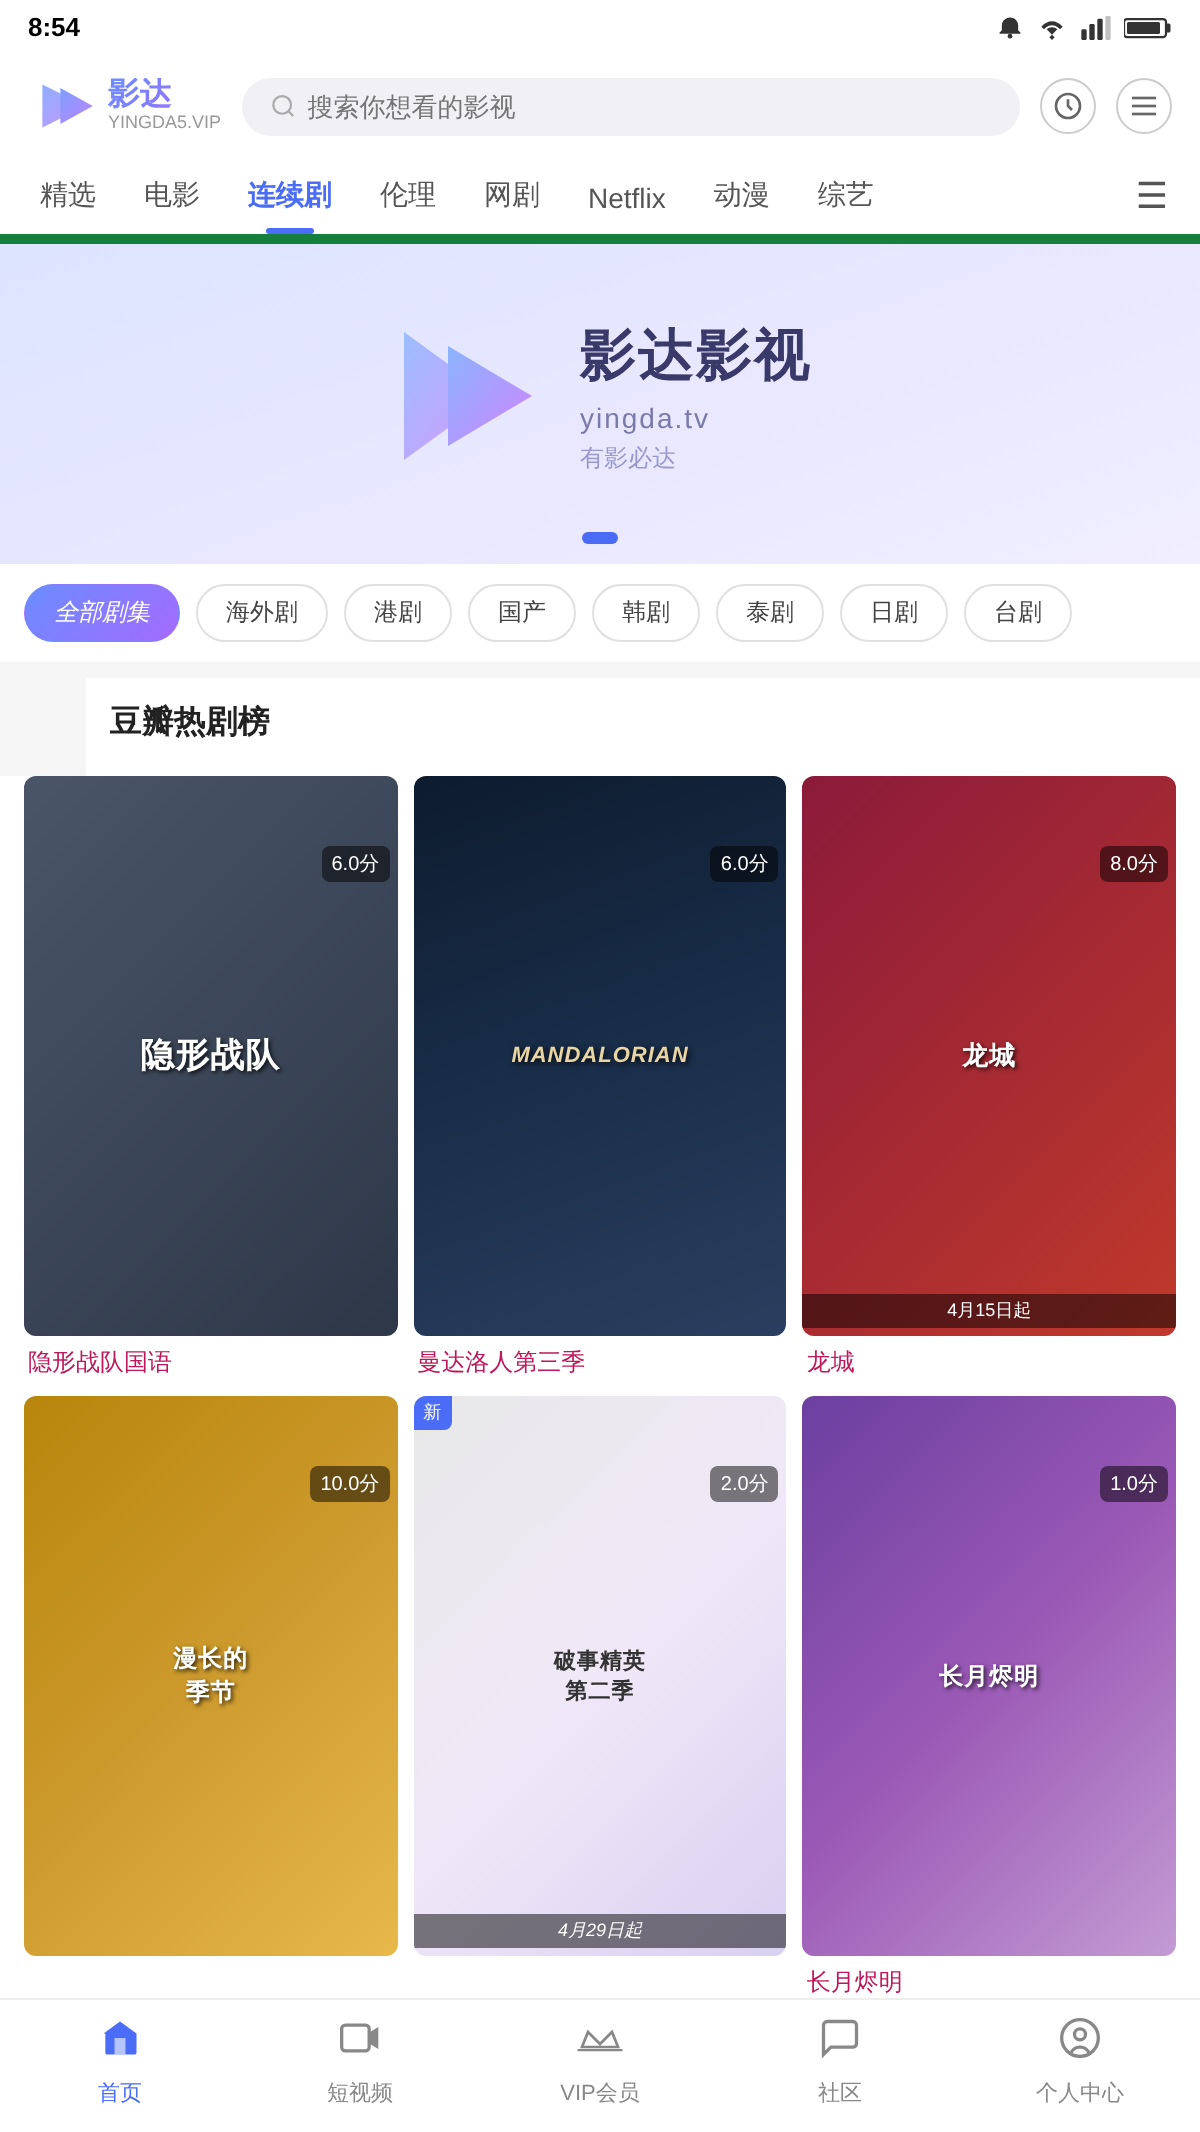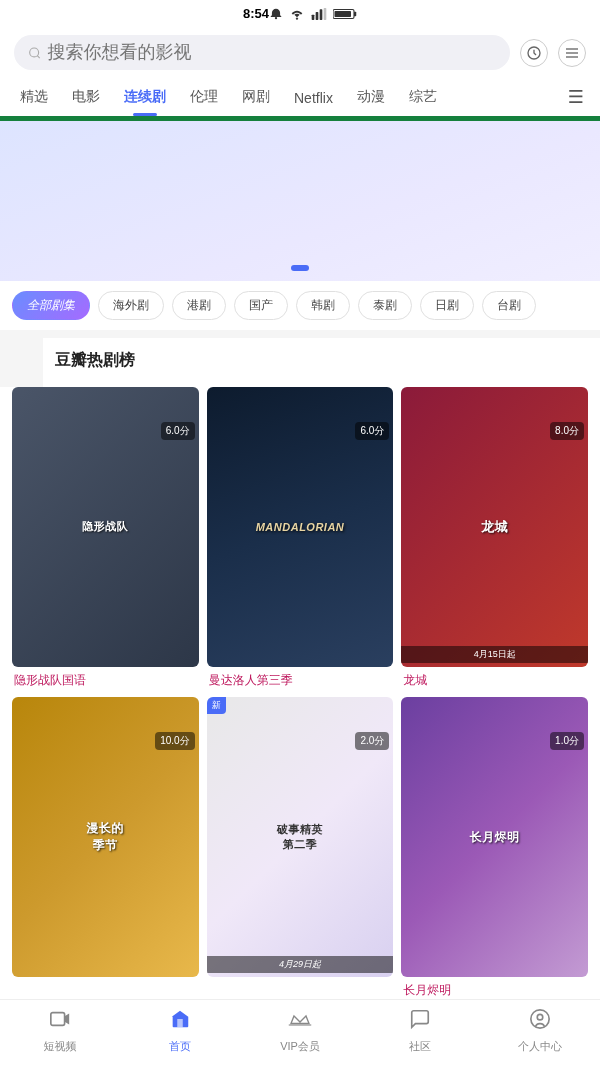--- a/index.html
+++ b/index.html
@@ -9,21 +9,21 @@
       background: #f5f5f5;
       width: 600px;
       min-height: 1066px;
       overflow-x: hidden;
     }
 
     
     .status-bar {
       background: #fff;
       display: flex;
-      justify-content: center;
+      justify-content: space-between;
       align-items: center;
       padding: 6px 14px;
       font-size: 13px;
       font-weight: 600;
     }
     .status-bar .time { font-weight: 700; }
     .status-icons { display: flex; gap: 6px; align-items: center; }
 
     
     .header {
@@ -65,21 +65,21 @@
       border-radius: 20px;
       display: flex;
       align-items: center;
       padding: 7px 14px;
       gap: 6px;
     }
     .search-bar input {
       background: transparent;
       border: none;
       outline: none;
-      font-size: 18px;
+      font-size: 13px;
       color: #0369a1;
       width: 100%;
     }
     .header-icons {
       display: flex;
       gap: 10px;
       align-items: center;
     }
     .header-icon {
       width: 28px;
@@ -374,20 +374,36 @@
         </svg>
       <svg width="24" height="12" viewBox="0 0 32 14" fill="none">
           <rect x="0" y="1" width="28" height="12" rx="2" stroke="#333" stroke-width="1.5"></rect>
           <rect x="28" y="4" width="3" height="6" rx="1" fill="#333"></rect>
           <rect x="2" y="3" width="22" height="8" rx="1" fill="#333"></rect>
         </svg>
     </div>
   </div>
 
   <div class="header">
+    <div class="logo">
+      <svg class="logo-icon" viewBox="0 0 40 40">
+        <defs>
+          <linearGradient id="lg1" x1="0%" y1="0%" x2="100%" y2="100%">
+            <stop offset="0%" style="stop-color:#7b9fff"></stop>
+            <stop offset="100%" style="stop-color:#c084fc"></stop>
+          </linearGradient>
+        </defs>
+        <polygon points="8,8 8,32 32,20" fill="url(#lg1)" opacity="0.85"></polygon>
+        <polygon points="18,10 18,30 36,20" fill="url(#lg1)"></polygon>
+      </svg>
+      <div class="logo-text">
+        <span class="logo-main">影达</span>
+        <span class="logo-sub">YINGDA5.VIP</span>
+      </div>
+    </div>
     <div class="search-bar">
       <svg width="14" height="14" viewBox="0 0 24 24" fill="#aaa">
           <circle cx="11" cy="11" r="8" stroke="#aaa" stroke-width="2" fill="none"></circle>
           <line x1="21" y1="21" x2="16.65" y2="16.65" stroke="#aaa" stroke-width="2"></line>
         </svg>
       <input type="text" readonly="" placeholder="搜索你想看的影视" style="">
     </div>
     <div class="header-icons">
       <div class="header-icon">
         <svg width="16" height="16" viewBox="0 0 24 24" fill="none" stroke="#666" stroke-width="2">
@@ -411,20 +427,37 @@
     <div class="nav-tab active">连续剧</div>
     <div class="nav-tab">伦理</div>
     <div class="nav-tab">网剧</div>
     <div class="nav-tab">Netflix</div>
     <div class="nav-tab">动漫</div>
     <div class="nav-tab">综艺</div>
     <div class="nav-menu">☰</div>
   </div>
 
   <div class="banner">
+    <div class="banner-content">
+      <svg class="banner-logo-icon" viewBox="0 0 80 80">
+        <defs>
+          <linearGradient id="blg1" x1="0%" y1="0%" x2="100%" y2="100%">
+            <stop offset="0%" style="stop-color:#8ab4ff"></stop>
+            <stop offset="100%" style="stop-color:#d084fc"></stop>
+          </linearGradient>
+        </defs>
+        <polygon points="8,8 8,72 52,40" fill="url(#blg1)" opacity="0.8"></polygon>
+        <polygon points="30,15 30,65 72,40" fill="url(#blg1)"></polygon>
+      </svg>
+      <div class="banner-text">
+        <span class="banner-title">影达影视</span>
+        <span class="banner-subtitle">yingda.tv</span>
+        <span class="banner-tagline">有影必达</span>
+      </div>
+    </div>
     <div class="banner-dots">
       <div class="dot active"></div>
     </div>
   </div>
 
   <div class="filter-tags">
     <div class="tag active">全部剧集</div>
     <div class="tag">海外剧</div>
     <div class="tag">港剧</div>
     <div class="tag">国产</div>
@@ -435,21 +468,21 @@
   </div>
 
   <div class="section">
     <div class="section-title">豆瓣热剧榜</div>
   </div>
   <div class="movie-grid">
 
     <div class="movie-card">
       <div class="movie-thumb">
         <div class="movie-thumb-bg color-1">
-          <span style="text-align:center;font-size:11px;padding:8px;line-height:1.4;text-shadow:1px 1px 2px rgba(0,0,0,0.8)">隐形战队</span>
+          <span style="text-align:center;font-size:17px;padding:8px;line-height:1.4;text-shadow:1px 1px 2px rgba(0,0,0,0.8)">隐形战队</span>
         </div>
         <div class="score-badge">6.0分</div>
       </div>
       <div class="movie-name">隐形战队国语</div>
     </div>
     <div class="movie-card">
       <div class="movie-thumb">
         <div class="movie-thumb-bg color-2" style="background: linear-gradient(160deg,#0d1b2e,#1a2e4a,#2a3f5f)">
           <span style="text-align:center;font-size:11px;padding:6px;color:#e8d5a3;font-style:italic;text-shadow:1px 1px 3px rgba(0,0,0,0.9)">MANDALORIAN</span>
         </div>
@@ -511,36 +544,36 @@
           <path d="M20.49 9A9 9 0 005.64 5.64L1 10M23 14l-4.64 4.36A9 9 0 013.51 15"></path>
         </svg>
       <span>换一批</span>
     </div>
   </div>
 
 </div>
 
 <div class="bottom-nav">
   <div class="nav-item">
+    <div class="nav-item-icon active">
+      <svg width="22" height="22" viewBox="0 0 24 24" fill="#4a6cf7">
+          <path d="M3 9.5L12 3l9 6.5V20a1 1 0 01-1 1H5a1 1 0 01-1-1V9.5z"></path>
+          <path d="M9 21V12h6v9" fill="#fff" opacity="0.6"></path>
+        </svg>
+    </div>
+    <span class="nav-item-label active">首页</span>
+  </div>
+  <div class="nav-item">
     <div class="nav-item-icon">
       <svg width="22" height="22" viewBox="0 0 24 24" fill="none" stroke="#888" stroke-width="1.8">
           <rect x="2" y="5" width="15" height="14" rx="2"></rect>
           <polygon points="17 9 22 6 22 18 17 15" fill="#888" stroke="none"></polygon>
         </svg>
     </div>
     <span class="nav-item-label">短视频</span>
-  </div>
-  <div class="nav-item">
-    <div class="nav-item-icon active">
-      <svg width="22" height="22" viewBox="0 0 24 24" fill="#4a6cf7">
-          <path d="M3 9.5L12 3l9 6.5V20a1 1 0 01-1 1H5a1 1 0 01-1-1V9.5z"></path>
-          <path d="M9 21V12h6v9" fill="#fff" opacity="0.6"></path>
-        </svg>
-    </div>
-    <span class="nav-item-label active">首页</span>
   </div>
   <div class="nav-item">
     <div class="nav-item-icon">
       <svg width="24" height="22" viewBox="0 0 32 24" fill="none">
           <path d="M4 18L8 8l8 8 8-8 4 10H4z" stroke="#888" stroke-width="1.8" fill="none"></path>
           <path d="M1 20h30" stroke="#888" stroke-width="1.5"></path>
         </svg>
     </div>
     <span class="nav-item-label">VIP会员</span>
   </div>

